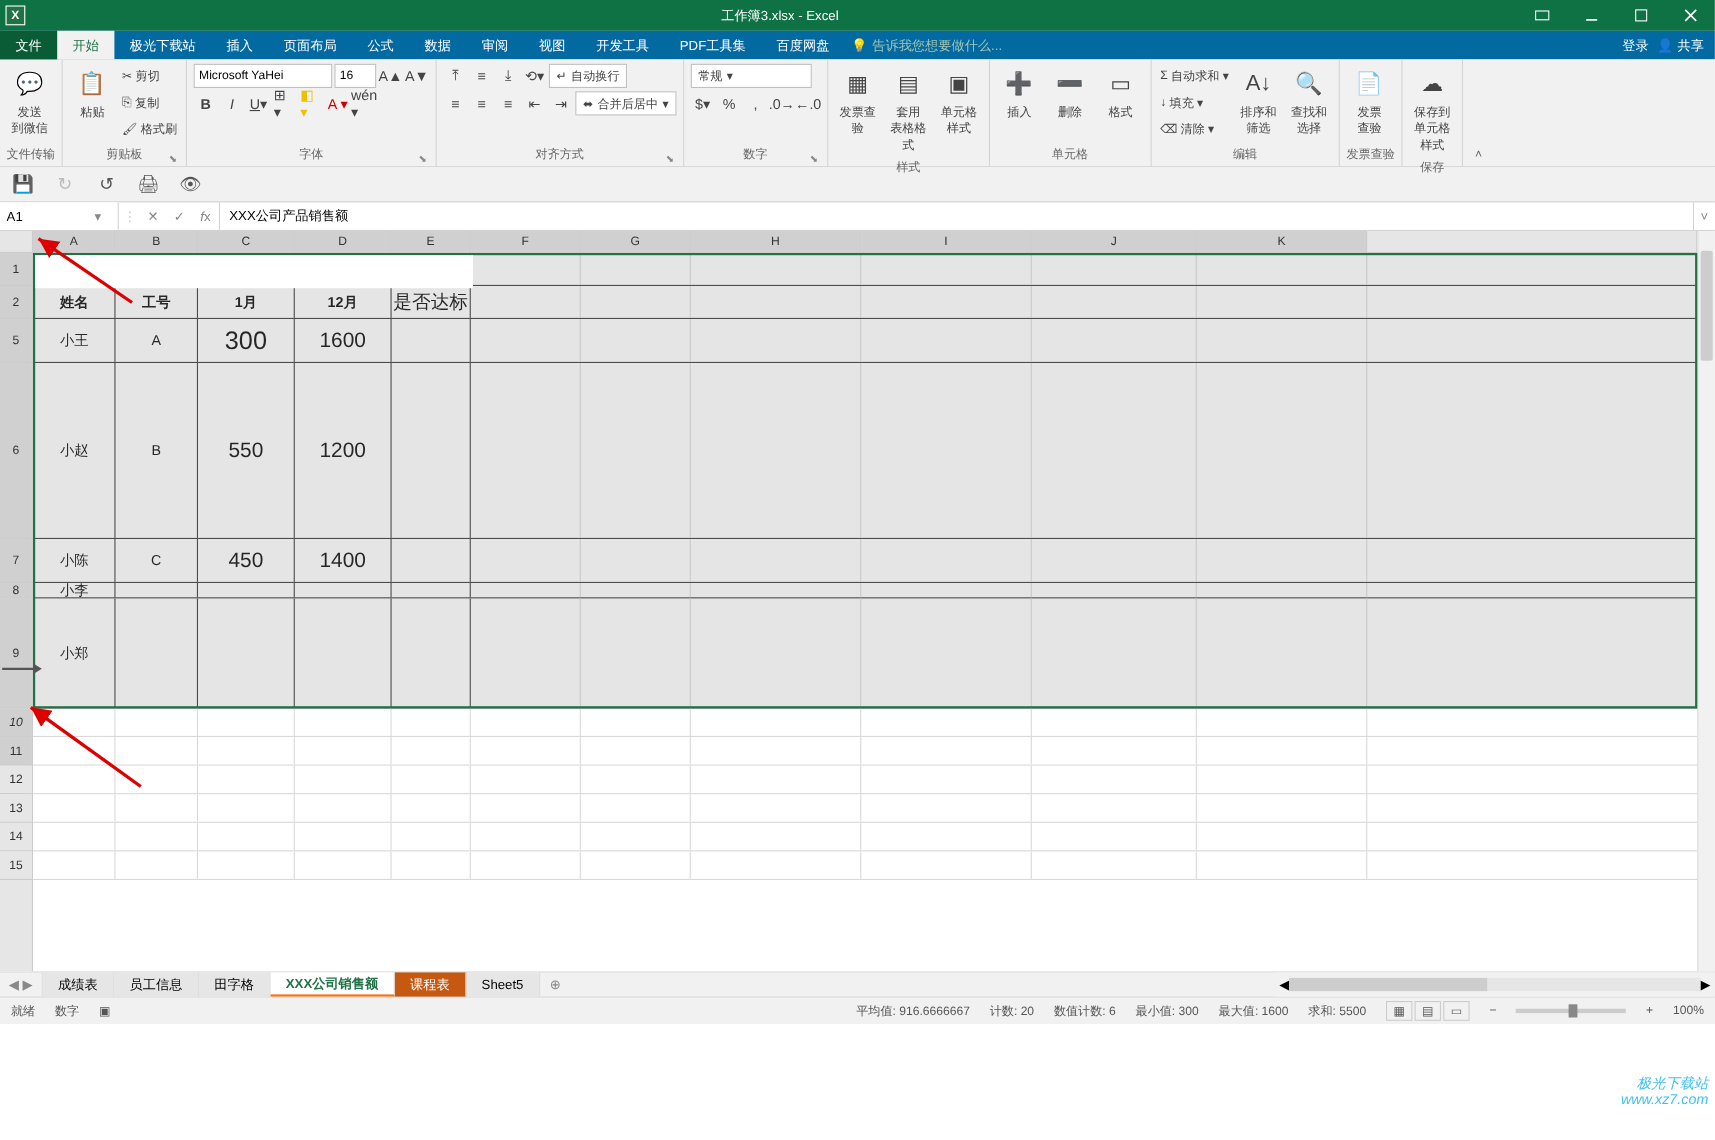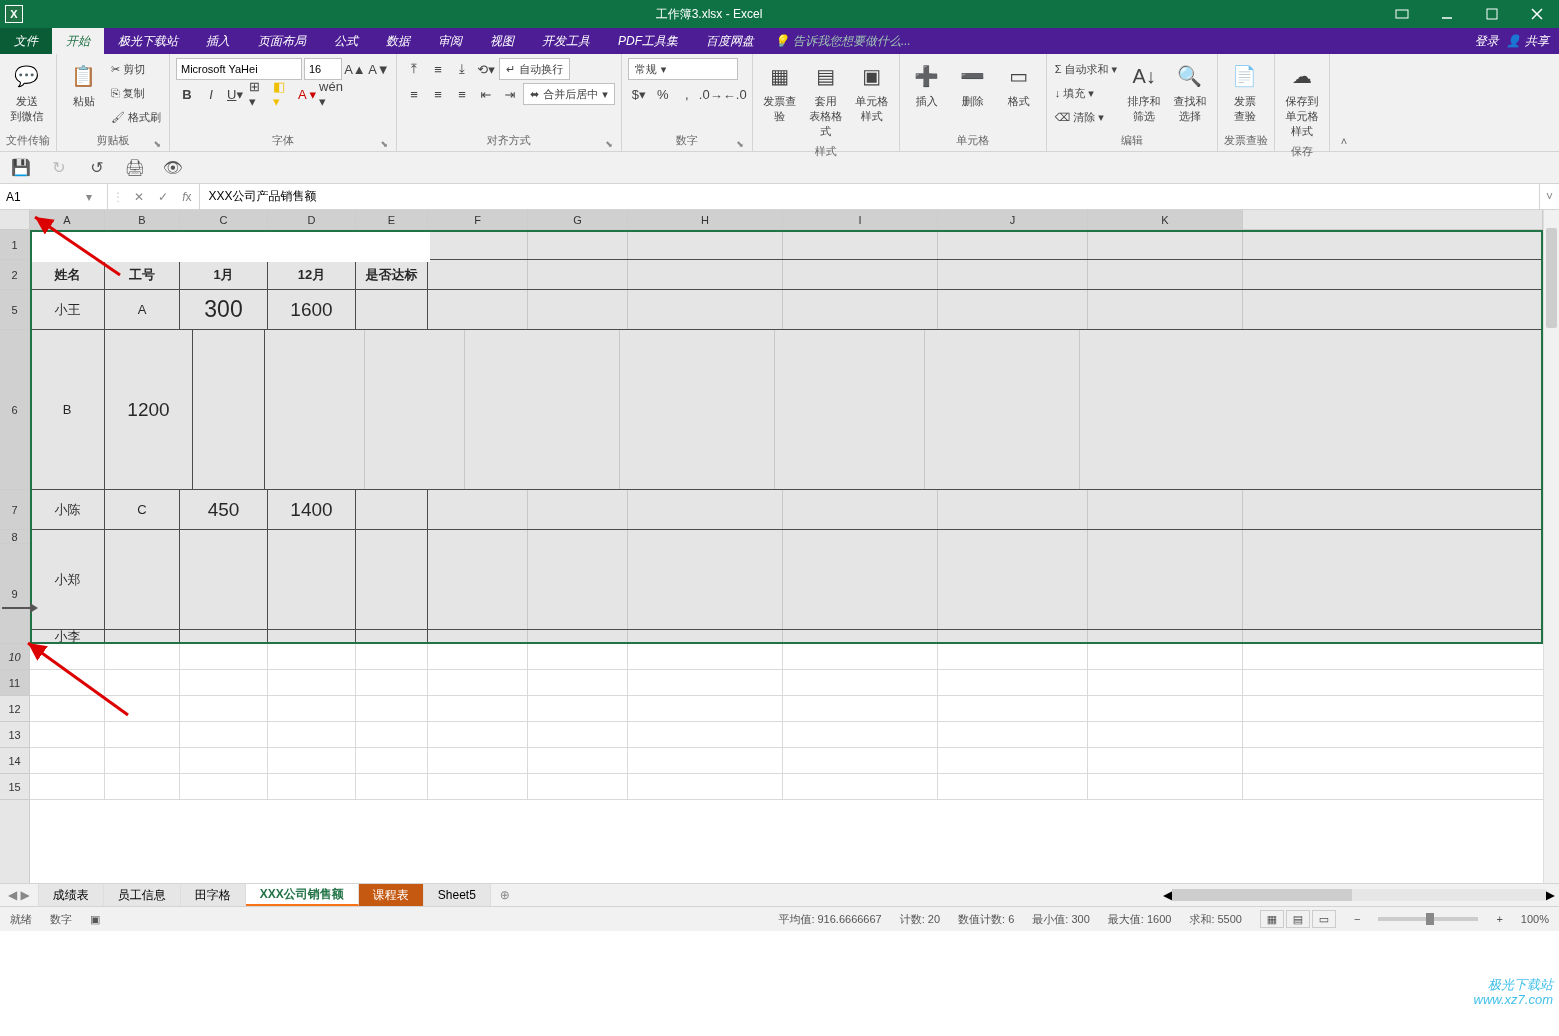--- a/index.html
+++ b/index.html
@@ -7,21 +7,21 @@
 
 
 .titlebar { background: #0f7244; height: 28px; display: flex; align-items: center; color: #fff; font-size: 12px; }
 .titlebar .left { display: flex; align-items: center; padding-left: 5px; }
 .xl-icon { width: 18px; height: 18px; background: #217346; border: 1px solid #fff; color: #fff; font-size: 11px; font-weight: bold; display: flex; align-items: center; justify-content: center; }
 .titlebar .center { flex: 1; text-align: center; margin-left: 16px; }
 .win-controls { display: flex; }
 .win-btn { width: 45px; height: 28px; display: flex; align-items: center; justify-content: center; cursor: pointer; }
 
 
-.menubar { background: #4c1d95; height: 26px; display: flex; color: #fff; font-size: 12px; font-style: italic; }
+.menubar { background: #0369a1; height: 26px; display: flex; color: #fff; font-size: 12px; }
 .menu-tab { padding: 0 14px; display: flex; align-items: center; cursor: pointer; }
 .menu-tab.file { background: #0a5c36; }
 .menu-tab.active { background: #f1f1f1; color: #217346; }
 .menu-spacer { flex: 1; }
 .tell-me { color: #a0c4b3; display: flex; align-items: center; gap: 4px; padding-left: 6px; }
 .right-menu { display: flex; align-items: center; gap: 8px; padding-right: 10px; }
 
 
 .ribbon { background: #f1f1f1; height: 98px; display: flex; border-bottom: 1px solid #d4d4d4; font-size: 11px; color: #444; }
 .ribbon-group { border-right: 1px solid #d4d4d4; display: flex; flex-direction: column; padding: 4px 6px 0; }
@@ -404,21 +404,21 @@
         <div class="cell " style="width: 155px;"></div>
         <div class="cell " style="width: 155px;"></div>
         <div class="cell " style="width: 150px;"></div>
         <div class="cell " style="width: 155px;"></div>
       </div>
       <div class="cell-row data-row" style="height: 30px;">
         <div class="cell data-cell" style="width: 75px; font-size: 13px; font-weight: bold; border-left: 1px solid rgb(51, 51, 51);">姓名</div>
         <div class="cell data-cell" style="width: 75px; font-size: 13px; font-weight: bold;">工号</div>
         <div class="cell data-cell" style="width: 88px; font-size: 13px; font-weight: bold;">1月</div>
         <div class="cell data-cell" style="width: 88px; font-size: 13px; font-weight: bold;">12月</div>
-        <div class="cell data-cell" style="width: 72px; font-size: 13px; font-weight: bold;">是否达标</div>
+        <div class="cell data-cell" style="width: 72px; font-size: 17px; font-weight: normal;">是否达标</div>
         <div class="cell " style="width: 100px;"></div>
         <div class="cell " style="width: 100px;"></div>
         <div class="cell " style="width: 155px;"></div>
         <div class="cell " style="width: 155px;"></div>
         <div class="cell " style="width: 150px;"></div>
         <div class="cell " style="width: 155px;"></div>
       </div>
       <div class="cell-row data-row" style="height: 40px;">
         <div class="cell data-cell" style="width: 75px; font-size: 13px; border-left: 1px solid rgb(51, 51, 51);">小王</div>
         <div class="cell data-cell" style="width: 75px; font-size: 13px;">A</div>
@@ -426,21 +426,23 @@
         <div class="cell data-cell" style="width: 88px; font-size: 19px;">1600</div>
         <div class="cell data-cell" style="width: 72px; font-size: 13px;"></div>
         <div class="cell " style="width: 100px;"></div>
         <div class="cell " style="width: 100px;"></div>
         <div class="cell " style="width: 155px;"></div>
         <div class="cell " style="width: 155px;"></div>
         <div class="cell " style="width: 150px;"></div>
         <div class="cell " style="width: 155px;"></div>
       </div>
       <div class="cell-row data-row" style="height: 160px;">
+        <div class="cell data-cell" style="width: 75px; font-size: 13px; border-left: 1px solid rgb(51, 51, 51);">小赵</div>
         <div class="cell data-cell" style="width: 75px; font-size: 13px;">B</div>
+        <div class="cell data-cell" style="width: 88px; font-size: 19px;">550</div>
         <div class="cell data-cell" style="width: 88px; font-size: 19px;">1200</div>
         <div class="cell data-cell" style="width: 72px; font-size: 13px;"></div>
         <div class="cell " style="width: 100px;"></div>
         <div class="cell " style="width: 100px;"></div>
         <div class="cell " style="width: 155px;"></div>
         <div class="cell " style="width: 155px;"></div>
         <div class="cell " style="width: 150px;"></div>
         <div class="cell " style="width: 155px;"></div>
       </div>
       <div class="cell-row data-row" style="height: 40px;">
@@ -449,35 +451,35 @@
         <div class="cell data-cell" style="width: 88px; font-size: 19px;">450</div>
         <div class="cell data-cell" style="width: 88px; font-size: 19px;">1400</div>
         <div class="cell data-cell" style="width: 72px; font-size: 13px;"></div>
         <div class="cell " style="width: 100px;"></div>
         <div class="cell " style="width: 100px;"></div>
         <div class="cell " style="width: 155px;"></div>
         <div class="cell " style="width: 155px;"></div>
         <div class="cell " style="width: 150px;"></div>
         <div class="cell " style="width: 155px;"></div>
       </div>
-      <div class="cell-row data-row" style="height: 100px;">
-        <div class="cell data-cell" style="width: 75px; font-size: 13px; border-left: 1px solid rgb(51, 51, 51);">小郑</div>
+      <div class="cell-row data-row" style="height: 14px;">
+        <div class="cell data-cell" style="width: 75px; font-size: 13px; border-left: 1px solid rgb(51, 51, 51);">小李</div>
         <div class="cell data-cell" style="width: 75px; font-size: 13px;"></div>
         <div class="cell data-cell" style="width: 88px; font-size: 13px;"></div>
         <div class="cell data-cell" style="width: 88px; font-size: 13px;"></div>
         <div class="cell data-cell" style="width: 72px; font-size: 13px;"></div>
         <div class="cell " style="width: 100px;"></div>
         <div class="cell " style="width: 100px;"></div>
         <div class="cell " style="width: 155px;"></div>
         <div class="cell " style="width: 155px;"></div>
         <div class="cell " style="width: 150px;"></div>
         <div class="cell " style="width: 155px;"></div>
       </div>
-      <div class="cell-row data-row" style="height: 14px;">
-        <div class="cell data-cell" style="width: 75px; font-size: 13px; border-left: 1px solid rgb(51, 51, 51);">小李</div>
+      <div class="cell-row data-row" style="height: 100px;">
+        <div class="cell data-cell" style="width: 75px; font-size: 13px; border-left: 1px solid rgb(51, 51, 51);">小郑</div>
         <div class="cell data-cell" style="width: 75px; font-size: 13px;"></div>
         <div class="cell data-cell" style="width: 88px; font-size: 13px;"></div>
         <div class="cell data-cell" style="width: 88px; font-size: 13px;"></div>
         <div class="cell data-cell" style="width: 72px; font-size: 13px;"></div>
         <div class="cell " style="width: 100px;"></div>
         <div class="cell " style="width: 100px;"></div>
         <div class="cell " style="width: 155px;"></div>
         <div class="cell " style="width: 155px;"></div>
         <div class="cell " style="width: 150px;"></div>
         <div class="cell " style="width: 155px;"></div>

